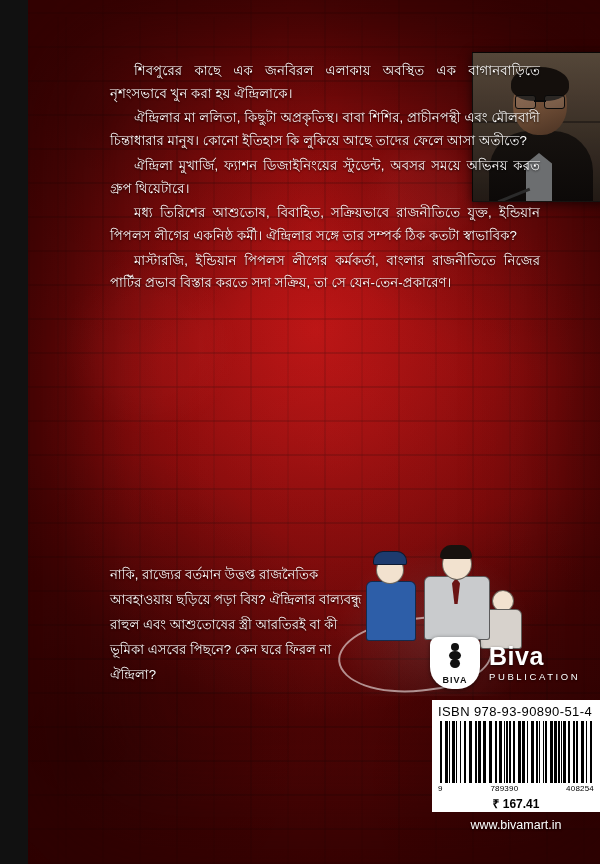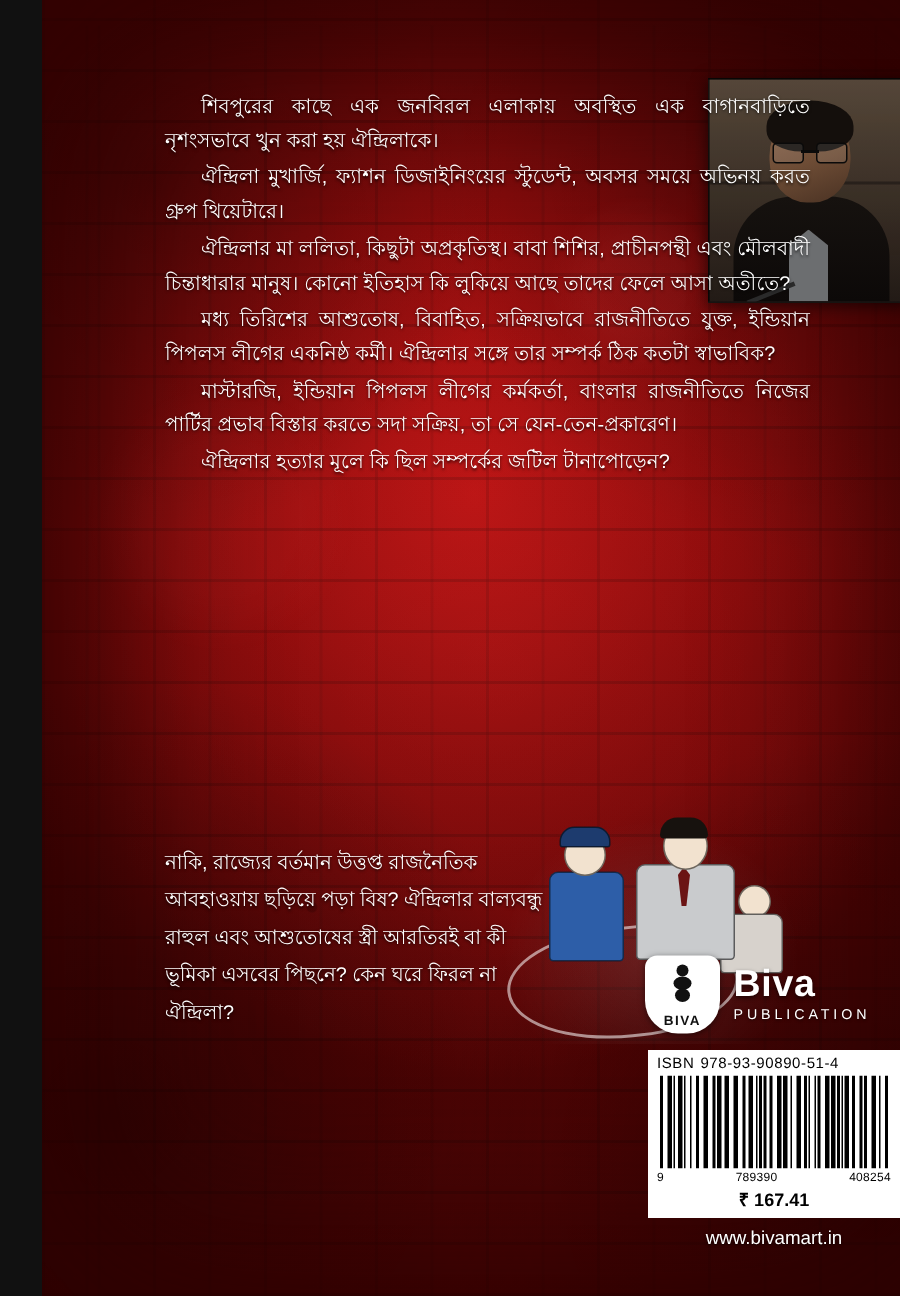--- a/index.html
+++ b/index.html
@@ -348,21 +348,21 @@
     box-sizing: border-box;
   }
   .isbn-line {
     display: flex;
     align-items: center;
     font-size: 8.5px;
     color: #000;
     letter-spacing: .4px;
     margin-bottom: 2px;
   }
-  .isbn-line .txt { font-size: 10px; }
+  .isbn-line .txt { font-size: 13px; }
   .bars {
     position: relative;
     height: 62px;
     width: 100%;
     overflow: hidden;
   }
   .bars i {
     position: absolute;
     top: 0;
     height: 100%;
@@ -415,25 +415,24 @@
     <div class="photo-hair"></div>
     <div class="photo-glasses">
         <span class="l"></span>
         <span class="r"></span>
       </div>
     <div class="photo-mic"></div>
   </div>
 
   <div class="body-text">
     <p class="indent">শিবপুরের কাছে এক জনবিরল এলাকায় অবস্থিত এক বাগানবাড়িতে নৃশংসভাবে খুন করা হয় ঐন্দ্রিলাকে।</p>
+    <p class="indent">ঐন্দ্রিলার মা ললিতা, কিছুটা অপ্রকৃতিস্থ। বাবা শিশির, প্রাচীনপন্থী এবং মৌলবাদী চিন্তাধারার মানুষ। কোনো ইতিহাস কি লুকিয়ে আছে তাদের ফেলে আসা অতীতে?</p>
     <p class="indent">ঐন্দ্রিলা মুখার্জি, ফ্যাশন ডিজাইনিংয়ের স্টুডেন্ট, অবসর সময়ে অভিনয় করত গ্রুপ থিয়েটারে।</p>
-    <p class="indent">ঐন্দ্রিলার মা ললিতা, কিছুটা অপ্রকৃতিস্থ। বাবা শিশির, প্রাচীনপন্থী এবং মৌলবাদী চিন্তাধারার মানুষ। কোনো ইতিহাস কি লুকিয়ে আছে তাদের ফেলে আসা অতীতে?</p>
     <p class="indent">মধ্য তিরিশের আশুতোষ, বিবাহিত, সক্রিয়ভাবে রাজনীতিতে যুক্ত, ইন্ডিয়ান পিপলস লীগের একনিষ্ঠ কর্মী। ঐন্দ্রিলার সঙ্গে তার সম্পর্ক ঠিক কতটা স্বাভাবিক?</p>
     <p class="indent">মাস্টারজি, ইন্ডিয়ান পিপলস লীগের কর্মকর্তা, বাংলার রাজনীতিতে নিজের পার্টির প্রভাব বিস্তার করতে সদা সক্রিয়, তা সে যেন-তেন-প্রকারেণ।</p>
-    <p class="indent">ঐন্দ্রিলার হত্যার মূলে কি ছিল সম্পর্কের জটিল টানাপোড়েন?</p>
   </div>
 
   <div class="tail-text">
     <p>নাকি, রাজ্যের বর্তমান উত্তপ্ত রাজনৈতিক আবহাওয়ায় ছড়িয়ে পড়া বিষ? ঐন্দ্রিলার বাল্যবন্ধু রাহুল এবং আশুতোষের স্ত্রী আরতিরই বা কী ভূমিকা এসবের পিছনে? কেন ঘরে ফিরল না ঐন্দ্রিলা?</p>
   </div>
 
   <div class="illustration">
     <div class="ill-glow"></div>
     <div class="ill-outline"></div>
     <div class="fig fig3">

